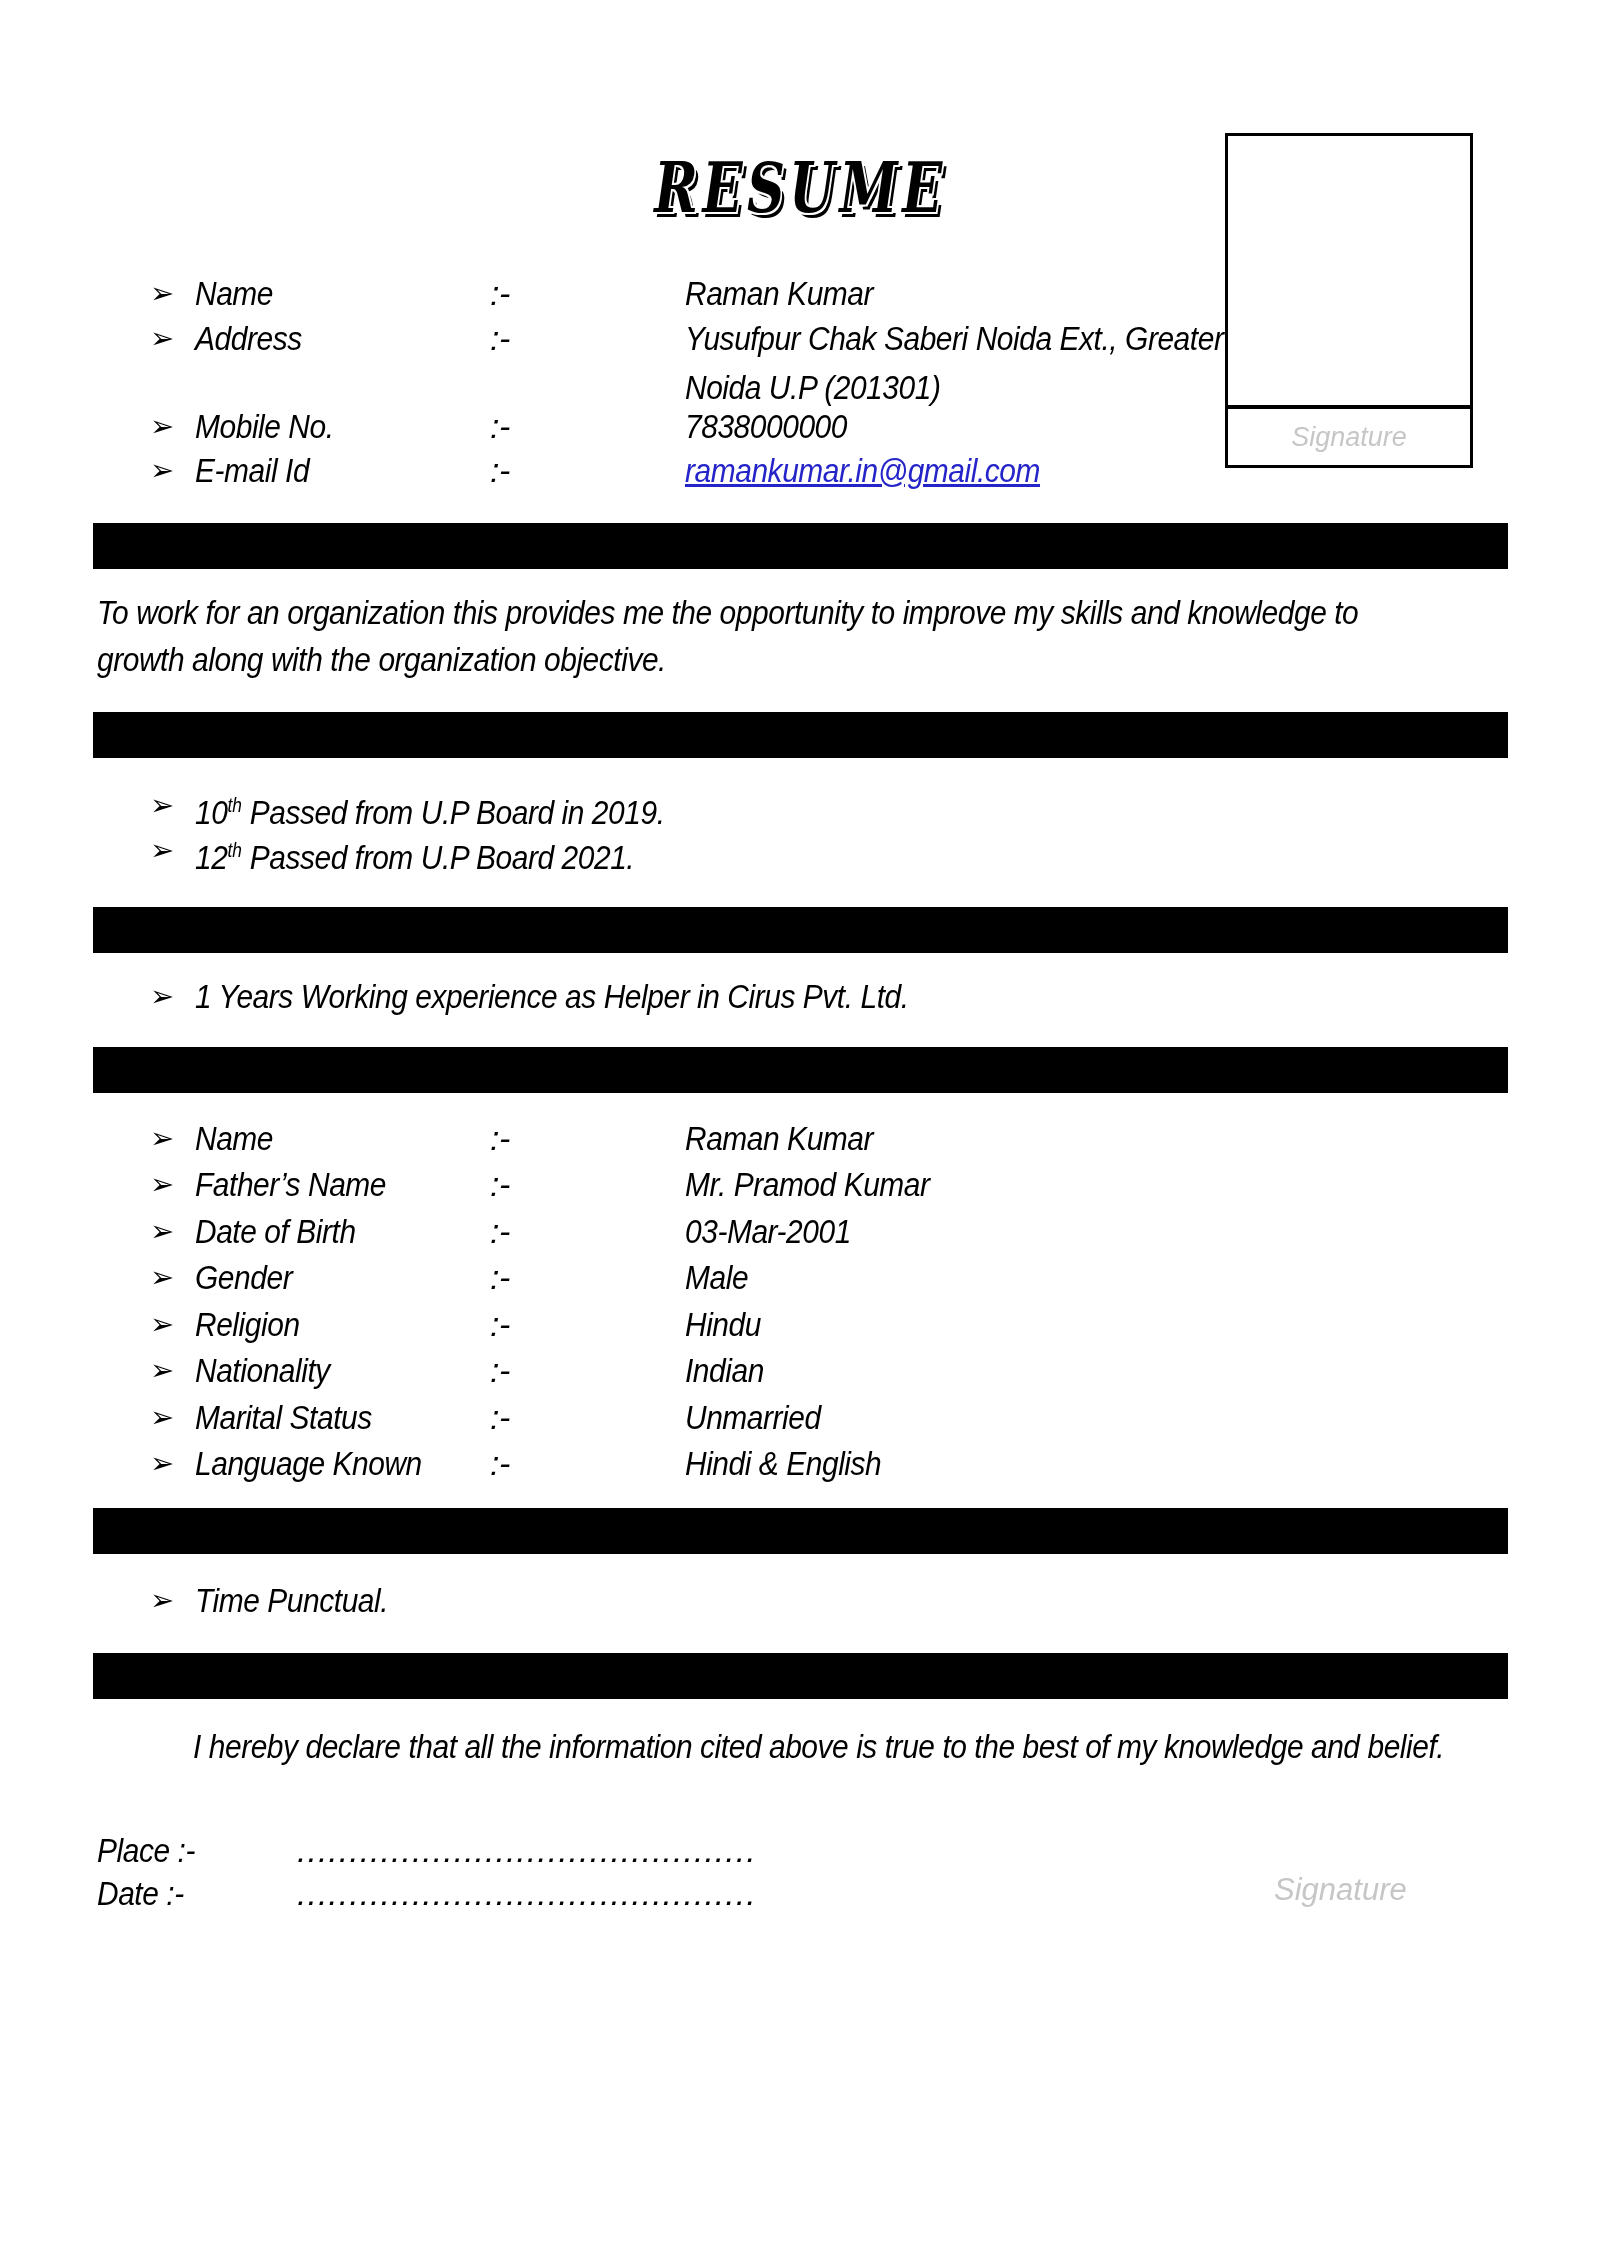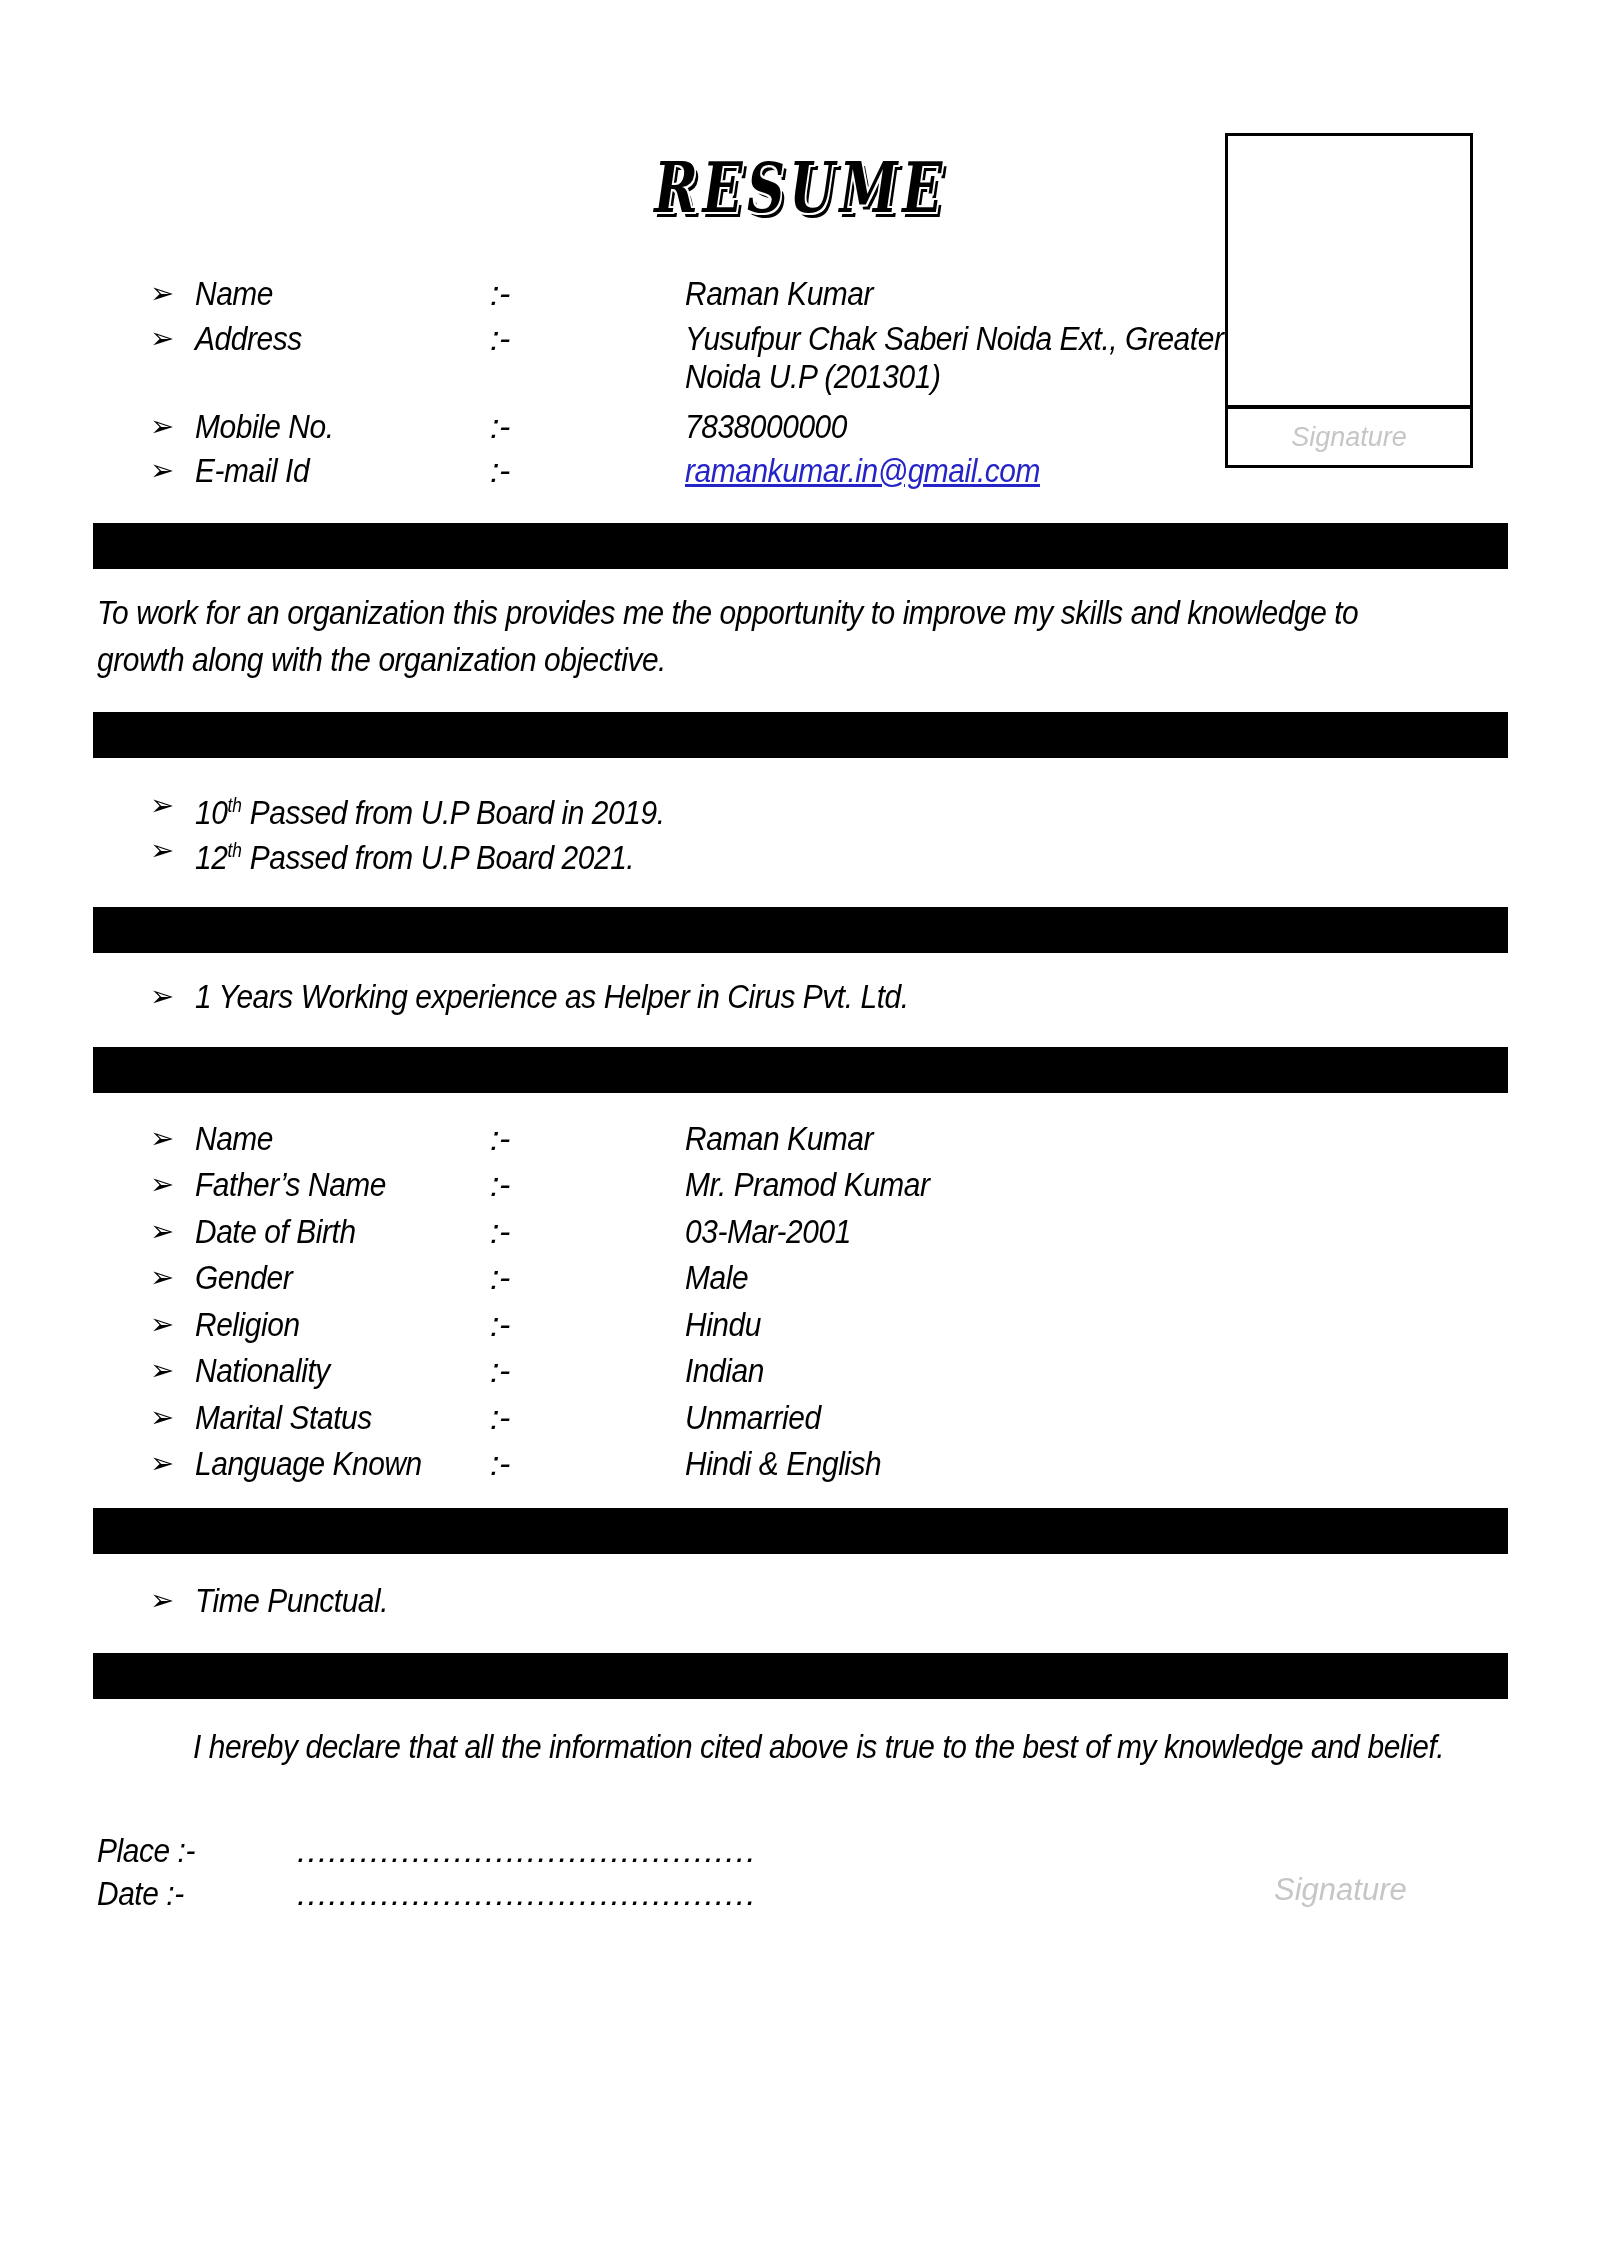--- a/index.html
+++ b/index.html
@@ -61,21 +61,21 @@
     <span class="l">Name</span>
     <span class="s">:-</span>
     <span class="v">Raman Kumar</span>
   </div>
   <div class="row" style="top:315px">
     <span class="b">➢</span>
     <span class="l">Address</span>
     <span class="s">:-</span>
     <span class="v">Yusufpur Chak Saberi Noida Ext., Greater</span>
   </div>
-  <div class="row" style="top:353px">
+  <div class="row" style="top:364px">
     <span class="v">Noida U.P (201301)</span>
   </div>
   <div class="row" style="top:403px">
     <span class="b">➢</span>
     <span class="l">Mobile No.</span>
     <span class="s">:-</span>
     <span class="v">7838000000</span>
   </div>
   <div class="row" style="top:447px">
     <span class="b">➢</span>

